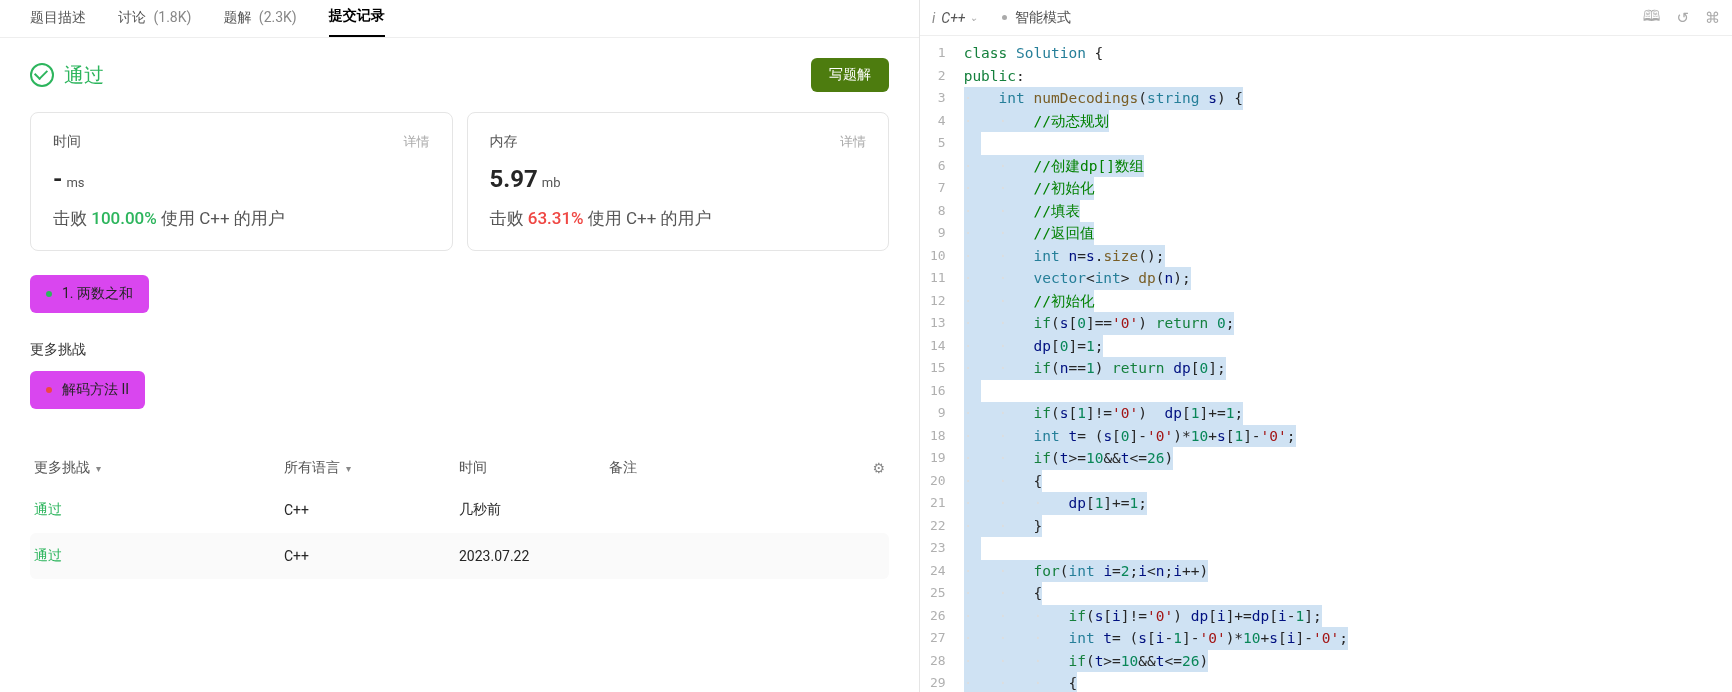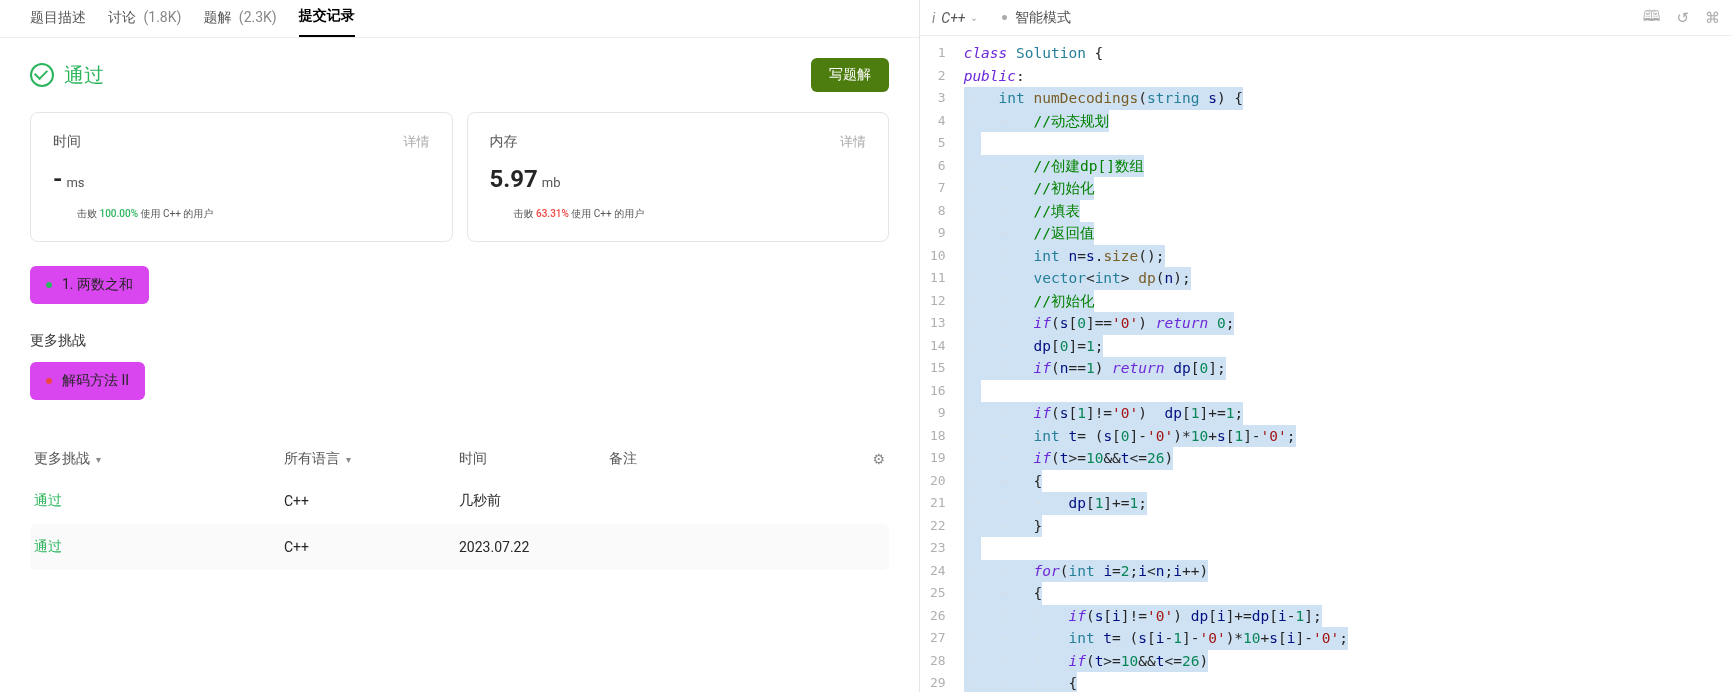--- a/index.html
+++ b/index.html
@@ -2,39 +2,39 @@
 <html><head>
 <meta charset="utf-8">
 <style>
 * { margin:0; padding:0; box-sizing:border-box; }
 body { font-family:-apple-system,BlinkMacSystemFont,"Segoe UI",Roboto,"PingFang SC","Microsoft YaHei",sans-serif; font-size:14px; color:#262626; background:#fff; }
 .app { display:flex; height:692px; width:1732px; }
 .left-panel { width:920px; border-right:1px solid #e5e5e5; display:flex; flex-direction:column; overflow:hidden; }
 .right-panel { flex:1; display:flex; flex-direction:column; overflow:hidden; position:relative; }
 
 
-.tabs { display:flex; gap:22px; padding:0 30px; border-bottom:1px solid #eee; height:38px; align-items:flex-end; }
+.tabs { display:flex; gap:32px; padding:0 30px; border-bottom:1px solid #eee; height:38px; align-items:flex-end; }
 .tab { padding-bottom:10px; color:#555; cursor:pointer; font-size:14px; }
 .tab.active { color:#000; font-weight:600; border-bottom:2px solid #000; }
 .tab-count { color:#888; margin-left:4px; }
 
 .left-content { padding:20px 30px; overflow-y:auto; }
 .status-row { display:flex; justify-content:space-between; align-items:center; margin-bottom:20px; }
 .status-pass { display:flex; align-items:center; gap:10px; color:#2db55d; font-size:20px; font-weight:500; }
 .check-icon { width:24px; height:24px; border:2.5px solid #2db55d; border-radius:50%; position:relative; }
 .check-icon::after { content:""; position:absolute; left:5px; top:2px; width:6px; height:10px; border:solid #2db55d; border-width:0 2.5px 2.5px 0; transform:rotate(45deg); }
 .write-btn { background:#4d7c0f; color:#fff; border:none; padding:8px 18px; border-radius:6px; font-size:14px; cursor:pointer; }
 
 .metric-cards { display:flex; gap:14px; margin-bottom:24px; }
 .metric-card { flex:1; border:1px solid #e5e5e5; border-radius:8px; padding:20px 22px; position:relative; }
 .metric-header { display:flex; justify-content:space-between; color:#555; margin-bottom:14px; }
 .metric-detail { color:#aaa; font-size:13px; cursor:pointer; }
 .metric-value { font-size:24px; font-weight:700; margin-bottom:14px; }
 .metric-unit { font-size:13px; font-weight:400; color:#555; margin-left:4px; }
-.metric-footer { font-size:10px; color:#555;margin-left:24px; }
+.metric-footer { font-size:17px; color:#555; }
 .beat-prefix { color:#555; }
 .beat-pct-green { color:#2db55d; font-weight:500; }
 .beat-pct-red { color:#ef4743; font-weight:500; }
 
 .section-label { color:#333; margin:8px 0 12px 0; font-size:14px; }
 .chip { display:inline-flex; align-items:center; gap:10px; background:#d946ef; border-radius:6px; padding:10px 16px; font-size:14px; cursor:pointer; }
 .dot-green { width:6px; height:6px; background:#2db55d; border-radius:50%; }
 .dot-red { width:6px; height:6px; background:#ef4743; border-radius:50%; }
 
 .sub-table { margin-top:40px; }
@@ -58,21 +58,21 @@
 .editor-bar .spacer { flex:1; }
 .editor-bar .ticon { color:#aaa; cursor:pointer; font-size:15px; }
 
 
 .editor { flex:1; overflow:auto; font-family:Consolas,Menlo,monospace; font-size:14.5px; position:relative; display:flex; }
 .gutter { background:#fff; color:#b0b0b0; text-align:right; padding:6px 18px 6px 10px; user-select:none; }
 .gutter div { height:22.5px; line-height:22.5px; font-size:13px; }
 .code { padding:6px 0; flex:1; white-space:pre; position:relative; }
 .line { height:22.5px; line-height:22.5px; position:relative; }
 .sel { background:#cfe2f3; display:inline-block; }
-.tk-keyword { color:#6d28d9;font-style:italic; }
+.tk-keyword { color:#15803d; }
 .tk-type { color:#267f99; }
 .tk-func { color:#795e26; }
 .tk-string { color:#a31515; }
 .tk-comment { color:#008000; }
 .tk-num { color:#098658; }
 .tk-ident { color:#001080; }
 .indent-guide { color:#ddd; }
 </style>
 </head>
 <body>

